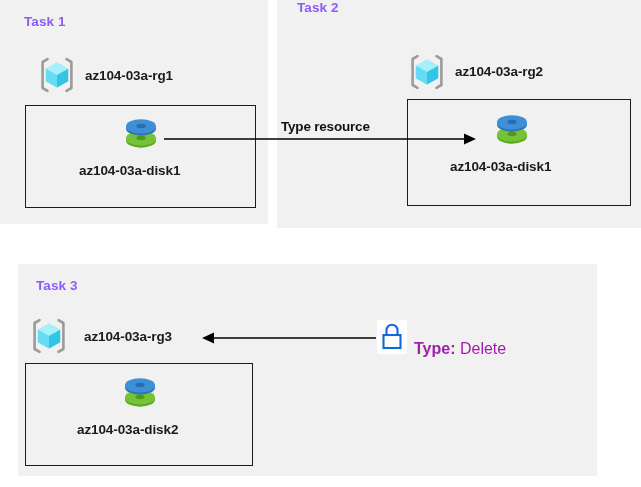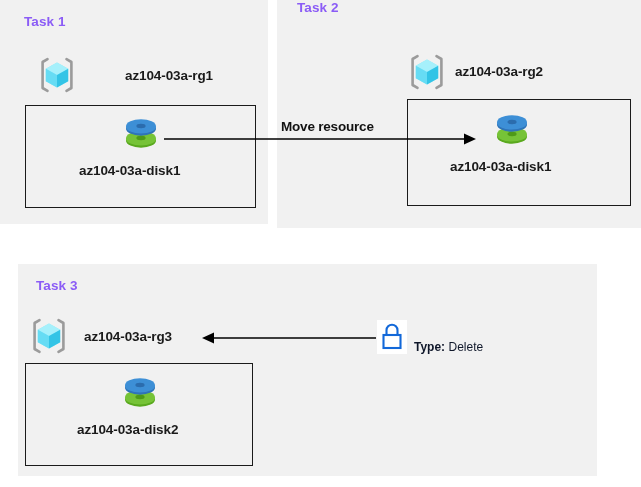--- a/index.html
+++ b/index.html
@@ -56,22 +56,22 @@
   .node-label {
     position: absolute;
     font-weight: bold;
     font-size: 13.5px;
     color: #1a1a1a;
     white-space: nowrap;
     letter-spacing: -0.1px;
   }
   .sub-label {
     position: absolute;
-    font-size: 12px;
-    color: #0f172a;
+    font-size: 16px;
+    color: #a21caf;
     white-space: nowrap;
   }
   .sub-label b { font-weight: bold; }
 
   
   .rg-icon {
     position: absolute;
     width: 38px;
     height: 38px;
   }
@@ -114,21 +114,21 @@
         <path d="M28.5 3.2 L33.4 6.0 L33.4 32.0 L28.5 34.8"></path>
       </g>
       <g>
         <polygon points="19,6.6 30.2,12.8 30.2,25.2 19,31.4 7.8,25.2 7.8,12.8" fill="#8ae9fa"></polygon>
         <polygon points="19,6.6 30.2,12.8 19,19.0 7.8,12.8" fill="#a6f0fb"></polygon>
         <polygon points="19,19.0 30.2,12.8 30.2,25.2 19,31.4" fill="#33c4e6"></polygon>
         <polygon points="19,19.0 19,31.4 7.8,25.2 7.8,12.8" fill="#66dcf4"></polygon>
       </g>
     </svg>
   </div>
-  <div class="node-label" style="left:85px; top:68px;margin-left:40px;">az104-03a-rg1</div>
+  <div class="node-label" style="left:85px; top:68px;">az104-03a-rg1</div>
 
   <div class="inner-box" id="box-task1"></div>
 
   <div class="disk-icon" style="left:122px; top:115px;">
     <svg width="38" height="36" viewBox="0 0 38 36">
       <ellipse cx="19" cy="25.5" rx="15" ry="7.2" fill="#5aa91f"></ellipse>
       <ellipse cx="19" cy="23.4" rx="15" ry="7.2" fill="#76c337"></ellipse>
       <ellipse cx="19" cy="23.0" rx="4.6" ry="2.2" fill="#4e9a18"></ellipse>
       <ellipse cx="19" cy="13.5" rx="15" ry="7.2" fill="#2f74b8"></ellipse>
       <ellipse cx="19" cy="11.4" rx="15" ry="7.2" fill="#3d8fd6"></ellipse>
@@ -163,21 +163,21 @@
       <ellipse cx="19" cy="25.5" rx="15" ry="7.2" fill="#5aa91f"></ellipse>
       <ellipse cx="19" cy="23.4" rx="15" ry="7.2" fill="#76c337"></ellipse>
       <ellipse cx="19" cy="23.0" rx="4.6" ry="2.2" fill="#4e9a18"></ellipse>
       <ellipse cx="19" cy="13.5" rx="15" ry="7.2" fill="#2f74b8"></ellipse>
       <ellipse cx="19" cy="11.4" rx="15" ry="7.2" fill="#3d8fd6"></ellipse>
       <ellipse cx="19" cy="11.0" rx="4.6" ry="2.2" fill="#2b6cad"></ellipse>
     </svg>
   </div>
   <div class="node-label" style="left:450px; top:159px;">az104-03a-disk1</div>
 
-  <div class="move-label" style="left:281px; top:119px;">Move resource</div>
+  <div class="move-label" style="left:281px; top:119px;">Type resource</div>
   <svg class="arrow-svg" style="left:164px; top:126px;" width="320" height="26">
     <line x1="0" y1="13" x2="300" y2="13" stroke="#000000" stroke-width="1.6"></line>
     <polygon points="300,7.5 312,13 300,18.5" fill="#000000"></polygon>
   </svg>
 
   <div class="panel" id="panel-task3"></div>
   <div class="panel-title" id="title-task3">Task 3</div>
 
   <div class="rg-icon" style="left:30px; top:317px;">
     <svg width="38" height="38" viewBox="0 0 38 38">

